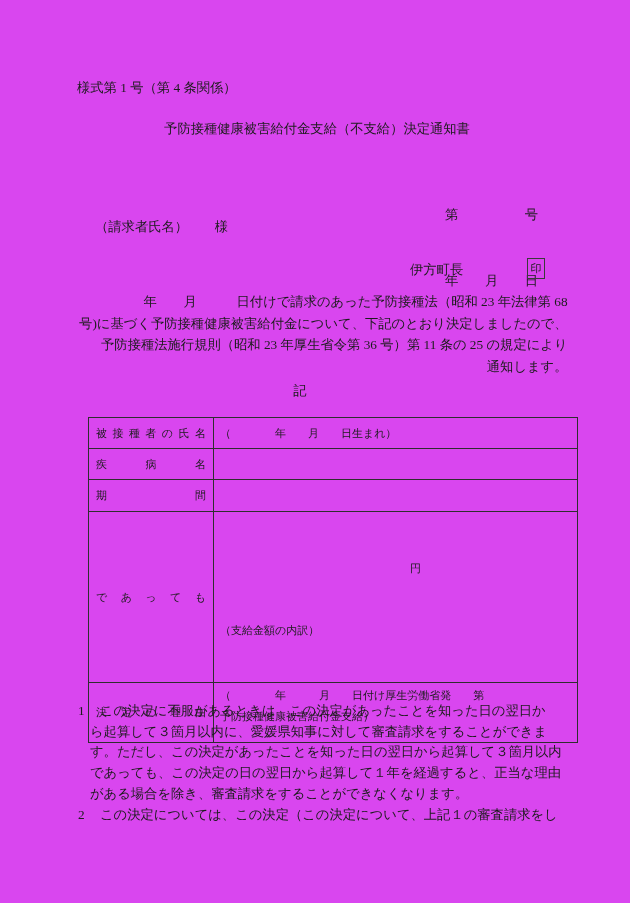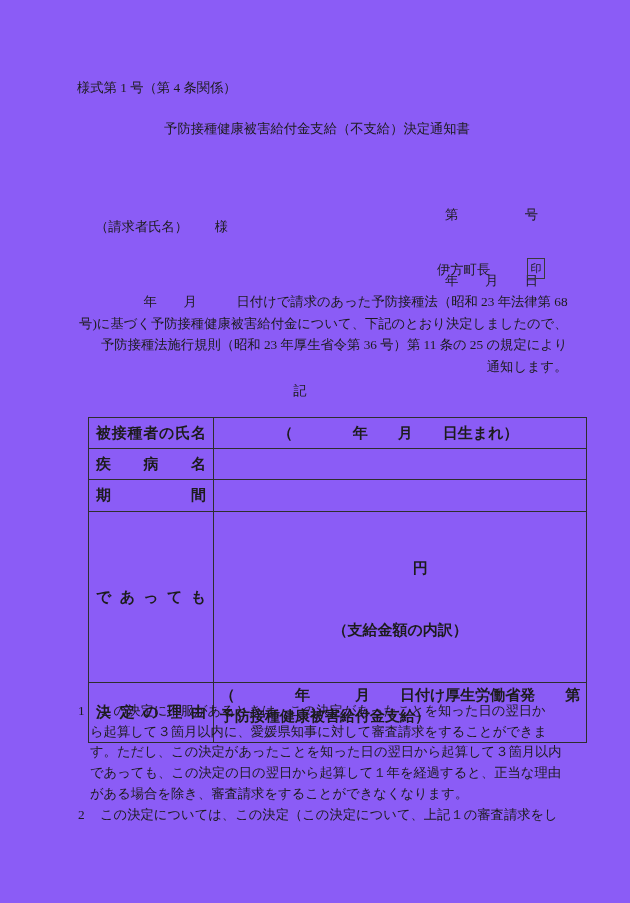--- a/index.html
+++ b/index.html
@@ -1,65 +1,64 @@
 <!DOCTYPE html>
 <html><head>
 <meta charset="utf-8">
 <style>
   html,body{margin:0;padding:0;background:#fbfbfb;}
   .page{
     position:relative;
     width:630px;height:903px;
-    background:#8b5cf6;
+    background:#d946ef;
     font-family:"Liberation Serif","DejaVu Serif",serif;
     font-size:13.3px;
     color:#1c1c1c;
     overflow:hidden;
   }
   .abs{position:absolute;}
   .form-label{left:77px;top:79px;white-space:pre;}
   .title{left:0;width:634px;top:120px;text-align:center;white-space:pre;}
   .docnum{left:445px;top:160px;line-height:22px;white-space:pre;}
   .addressee{left:95px;top:218px;white-space:pre;}
-  .issuer{left:437px;top:261px;white-space:pre;}
+  .issuer{left:410px;top:261px;white-space:pre;}
   .seal{
     left:527px;top:258px;width:16px;height:19px;
     border:1px solid #3a3a3a;
     text-align:center;font-size:11px;line-height:19px;
   }
   .body-par{left:77px;top:291px;line-height:21.5px;white-space:pre;text-align:right;}
   .ki{left:0;width:600px;top:382px;text-align:center;}
   .decision-table{
     left:88px;top:417px;
     border-collapse:collapse;
     table-layout:fixed;
-    font-size:15px;
+    font-size:11px;
     color:#1c1c1c;
-    font-weight:bold;
   }
   .decision-table td{
     border:1px solid #2e2e2e;
     vertical-align:middle;
     padding:0 6px;
     overflow:hidden;
   }
   .decision-table td.lbl{
     width:110px;
     padding:0 7px;
     text-align:justify;
     -moz-text-align-last:justify;
     text-align-last:justify;
   }
   .decision-table td.val{width:347px;}
   .h31{height:31px;} .h32{height:32px;} .h60{height:60px;}
-  .v-right{text-align:center;padding-right:10px !important;white-space:pre;}
+  .v-right{text-align:left;padding-right:10px !important;white-space:pre;}
   .v-center{text-align:center;padding-left:56px !important;white-space:pre;}
   .v-top{vertical-align:top !important;padding-top:2px !important;white-space:pre;line-height:21px;}
   .yen-line{text-align:center;padding-left:40px;line-height:20px;padding-top:2px;}
-  .breakdown-line{text-align:center;line-height:20px;}
+  .breakdown-line{text-align:left;line-height:20px;}
   .notes{left:78px;top:701px;line-height:20.7px;}
   .note{position:relative;padding-left:12px;}
   .note-text{white-space:pre;text-indent:10px;}
   .note-num{position:absolute;left:0;top:0;}
 </style>
 </head>
 <body>
 
 <div class="page">
 

